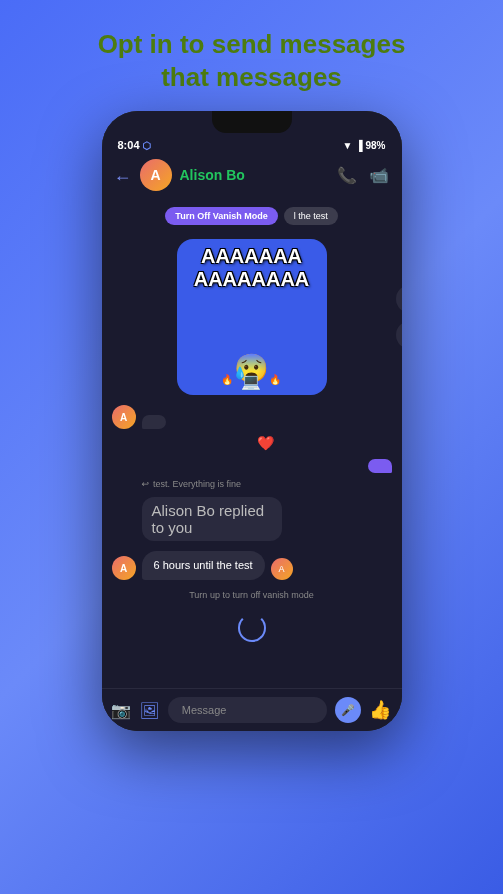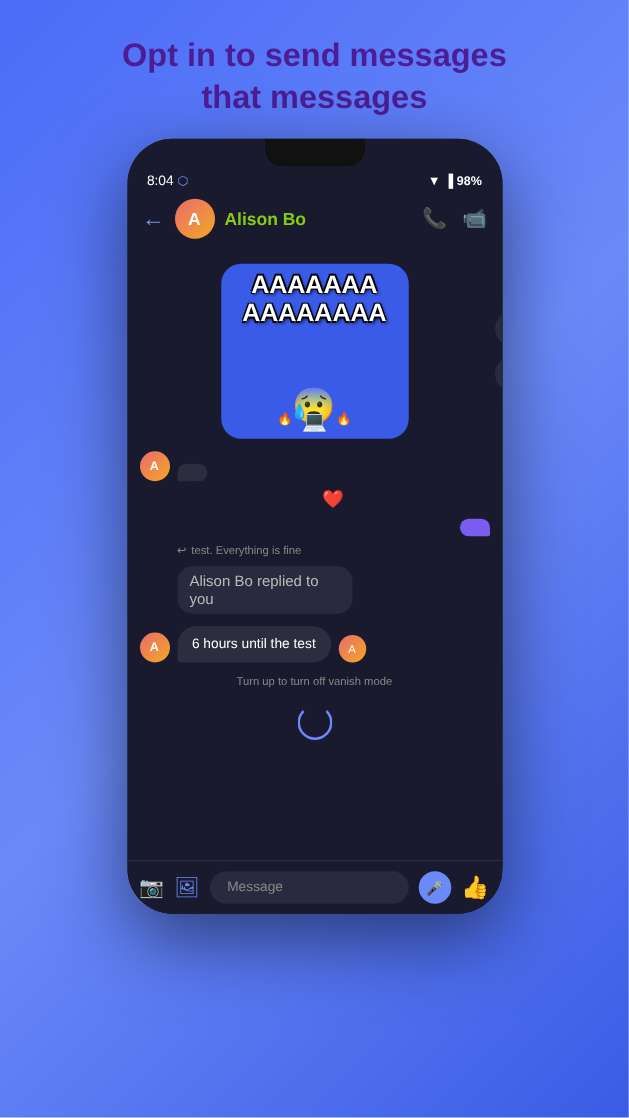--- a/index.html
+++ b/index.html
@@ -9,21 +9,21 @@
       background: linear-gradient(135deg, #4a6cf7 0%, #6b8af9 50%, #3a5ce5 100%);
       display: flex;
       flex-direction: column;
       align-items: center;
       font-family: -apple-system, BlinkMacSystemFont, 'Segoe UI', sans-serif;
       overflow: hidden;
       position: relative;
     }
 
     .headline {
-      color: #4c1d95;
+      color: #4d7c0f;
       font-size: 26px;
       font-weight: 700;
       text-align: center;
       margin-top: 28px;
       line-height: 1.25;
       padding: 0 40px;
       z-index: 2;
     }
 
     .phone-wrapper {
@@ -74,21 +74,21 @@
       display: flex;
       justify-content: space-between;
       align-items: center;
       padding: 28px 16px 4px;
       color: white;
       font-size: 10px;
       font-weight: 600;
       flex-shrink: 0;
     }
 
-    .status-left { font-size: 11px; font-weight: 400; display: flex; align-items: center; gap: 3px; justify-content: space-between; }
+    .status-left { font-size: 11px; font-weight: 700; display: flex; align-items: center; gap: 3px; justify-content: space-between; }
     .status-right { display: flex; align-items: center; gap: 3px; font-size: 10px; }
 
     
     .chat-header {
       display: flex;
       align-items: center;
       padding: 4px 12px 8px;
       gap: 8px;
       flex-shrink: 0;
     }
@@ -107,21 +107,21 @@
       display: flex;
       align-items: center;
       justify-content: center;
       font-size: 14px;
       color: white;
       font-weight: bold;
       flex-shrink: 0;
     }
 
     .contact-name {
-      color: #84cc16;
+      color: #22c55e;
       font-size: 14px;
       font-weight: 600;
       flex: 1;
     }
 
     .header-icons {
       display: flex;
       gap: 12px;
       align-items: center;
     }
@@ -171,21 +171,21 @@
     
     .sticker-container {
       display: flex;
       justify-content: center;
       margin: 4px 0;
       position: relative;
     }
 
     .sticker-box {
       width: 150px;
-      height: 140px;
+      height: 156px;
       background: #3a5be8;
       border-radius: 16px;
       display: flex;
       align-items: center;
       justify-content: center;
       position: relative;
       overflow: hidden;
     }
 
     .action-btns {
@@ -271,21 +271,21 @@
       font-size: 9px;
       margin-bottom: 2px;
     }
 
     .reply-arrow { font-size: 9px; }
 
     .reply-bubble {
       background: #2a2a3e;
       border-radius: 12px;
       padding: 5px 10px;
-      font-size: 12px;
+      font-size: 15px;
       color: #bbb;
       margin-left: 30px;
       margin-bottom: 4px;
       max-width: 140px;
     }
 
     
     .small-avatar-right {
       width: 22px;
       height: 22px;
@@ -395,20 +395,28 @@
         <div class="avatar">A</div>
         <span class="contact-name">Alison Bo</span>
         <div class="header-icons">
           <span class="header-icon">📞</span>
           <span class="header-icon">📹</span>
         </div>
       </div>
 
       <div class="messages-area">
 
+        <div class="vanish-banner">
+          <div class="vanish-pill">
+            <span>Turn Off Vanish Mode</span>
+          </div>
+          <div class="vanish-pill-light">
+            <span>l the test</span>
+          </div>
+        </div>
 
         <div class="sticker-container">
           <div class="sticker-box">
 
             <div style="position:absolute;top:6px;left:6px;right:6px;display:flex;flex-wrap:wrap;justify-content:center;gap:0px;">
               <span style="font-size:20px;font-weight:900;color:white;text-shadow:1px 1px 3px #000,-1px -1px 0 #000,1px -1px 0 #000,-1px 1px 0 #000;font-family:'Arial Black',sans-serif;">AAAAAAA</span>
               <span style="font-size:20px;font-weight:700;color:white;text-shadow:1px 1px 3px #000,-1px -1px 0 #000,1px -1px 0 #000,-1px 1px 0 #000;font-family:'Arial Black',sans-serif;">AAAAAAAA</span>
             </div>
 
             <div style="position:absolute;bottom:10px;left:50%;transform:translateX(-50%);display:flex;align-items:flex-end;gap:0;">

